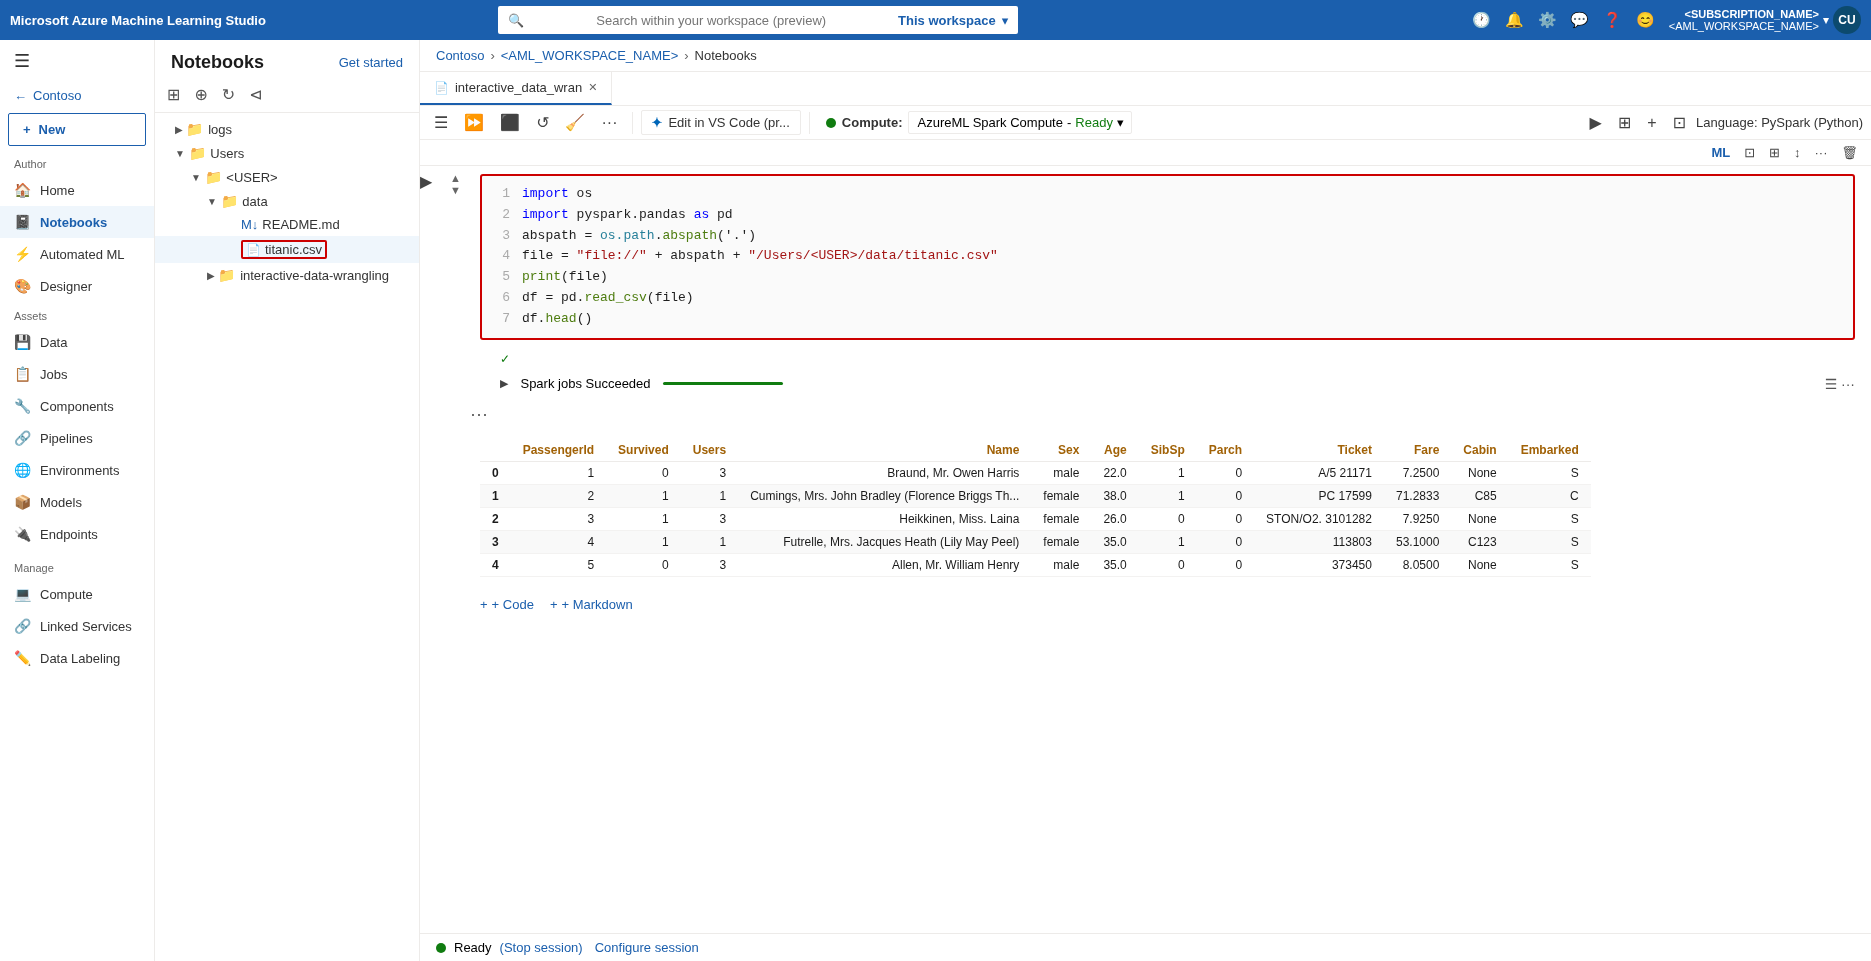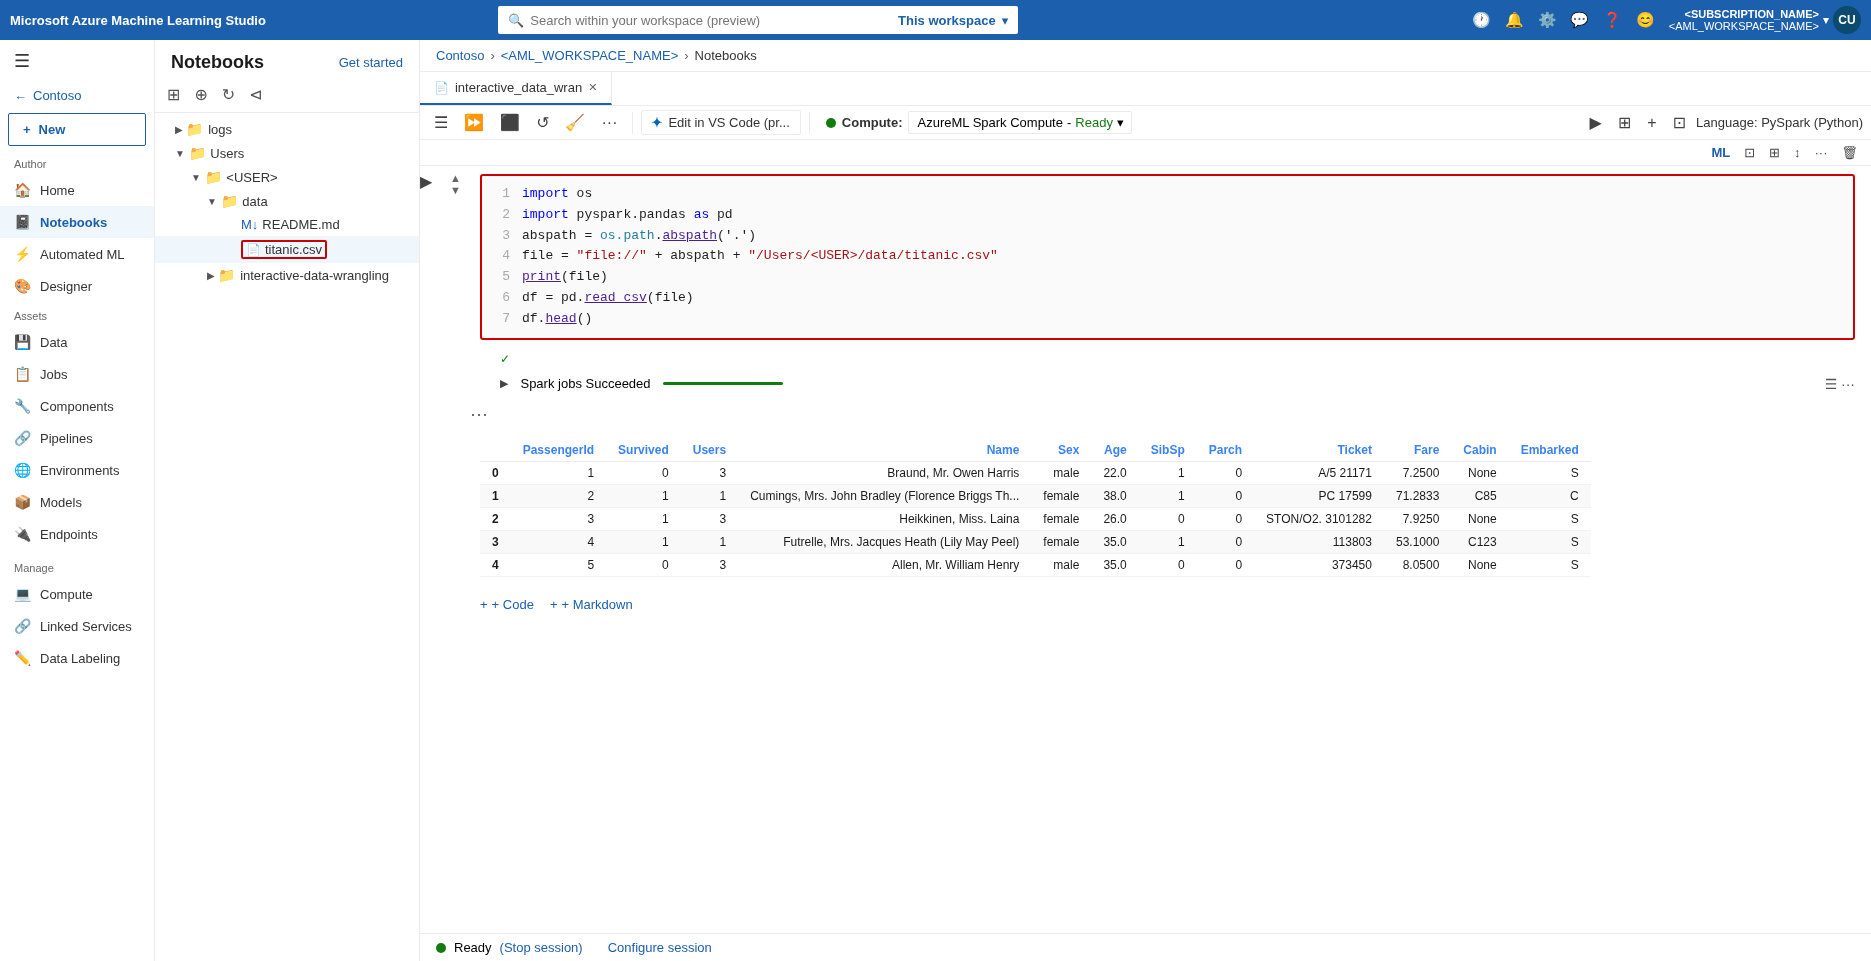--- a/index.html
+++ b/index.html
@@ -7,21 +7,21 @@
 
     
     .top-bar {
       display: flex; align-items: center; background: #1b5fad; height: 40px; padding: 0 10px; gap: 10px;
     }
     .top-bar-logo { color: white; font-size: 13px; font-weight: 600; white-space: nowrap; }
     .top-bar-search {
       flex: 1; max-width: 520px; margin: 0 auto; display: flex; align-items: center;
       background: white; border-radius: 2px; height: 28px; padding: 0 10px; gap: 6px;
     }
-    .top-bar-search input { border: none; outline: none; font-size: 13px; flex: 1; }
+    .top-bar-search input { border: none; outline: none; font-size: 13px; flex: 1; text-align: center; }
     .this-workspace { color: #1b5fad; font-size: 13px; font-weight: 600; white-space: nowrap; }
     .top-bar-icons { display: flex; align-items: center; gap: 14px; margin-left: auto; color: white; font-size: 15px; }
     .top-bar-account { display: flex; align-items: center; color: white; font-size: 12px; gap: 4px; }
     .avatar-circle { background: #0c4a6e ; width: 28px; height: 28px; border-radius: 50%; display: flex; align-items: center; justify-content: center; color: white; font-weight: bold; font-size: 12px; }
 
     
     .main-layout { display: flex; height: calc(961px - 40px); }
 
     
     .left-sidebar {
@@ -132,21 +132,21 @@
     
     .code-cell-box {
       border: 2px solid #c00; border-radius: 3px; margin: 4px 16px 4px 0; padding: 8px 12px;
       background: #fafafa; font-family: 'Consolas', 'Courier New', monospace; font-size: 13px; line-height: 1.6;
     }
     .code-line { display: flex; gap: 12px; }
     .line-num { color: #aaa; min-width: 16px; text-align: right; user-select: none; }
     .code-keyword { color: #0000ff; margin-top: 28px; }
     .code-module { color: #267f99; }
     .code-string { color: #a31515; }
-    .code-func { color: #4c1d95; text-decoration: underline; }
+    .code-func { color: #4d7c0f; }
     .code-plain { color: #1e1e1e; }
 
     
     .exec-info { font-size: 12px; color: #107c10; padding: 4px 16px 4px 80px; display: flex; align-items: center; gap: 6px; }
 
     
     .spark-jobs { display: flex; align-items: center; gap: 12px; padding: 6px 16px 6px 80px; font-size: 13px; }
     .spark-chevron { color: #444; font-size: 11px; }
     .spark-line { height: 3px; width: 120px; background: #107c10; border-radius: 2px; }
     .spark-more { margin-left: auto; }
@@ -155,39 +155,39 @@
     .file-path-row { display: flex; align-items: center; padding: 6px 16px 6px 50px; gap: 6px; }
     .more-dots { font-size: 18px; color: #555; cursor: pointer; }
     .file-path-box {
       border: 2px solid #c00; border-radius: 2px; padding: 4px 10px; font-family: monospace; font-size: 13px; color: #1b5fad;
       background: white;
     }
 
     
     .data-table-container { padding: 8px 16px 8px 60px; overflow-x: auto; }
     table.data-table { border-collapse: collapse; font-size: 12px; min-width: 800px; }
-    table.data-table th { padding: 4px 12px; font-weight: 600; color: #3b82f6; text-align: right; border-bottom: 1px solid #edebe9; }
+    table.data-table th { padding: 4px 12px; font-weight: 600; color: #a16207; text-align: right; border-bottom: 1px solid #edebe9; }
     table.data-table th:first-child { text-align: left; }
     table.data-table td { padding: 4px 12px; text-align: right; border-bottom: 1px solid #f3f2f1; color: #1b1b1b; }
     table.data-table td:first-child { text-align: left; font-weight: 600; }
     table.data-table tr:nth-child(even) { background: #f9f9f9; }
     table.data-table tr:nth-child(odd) { background: white; }
 
     
     .add-cell-row { display: flex; align-items: center; gap: 16px; padding: 12px 16px 12px 60px; }
     .add-cell-btn { display: flex; align-items: center; gap: 4px; color: #1b5fad; font-size: 13px; cursor: pointer; background: none; border: none; }
 
     
     .status-bar {
       display: flex; align-items: center; gap: 8px; padding: 6px 16px; background: white; border-top: 1px solid #edebe9;
       font-size: 13px;
     }
     .ready-dot { width: 10px; height: 10px; border-radius: 50%; background: #107c10; }
     .stop-session { color: #1b5fad; cursor: pointer; text-align: right; }
-    .configure-session { color: #1b5fad; cursor: pointer; margin-left: 17px; }
+    .configure-session { color: #1b5fad; cursor: pointer; margin-left: 4px; }
   </style>
 </head>
 <body>
 
 <div class="top-bar">
   <div class="top-bar-logo">Microsoft Azure Machine Learning Studio</div>
   <div class="top-bar-search">
     <span>🔍</span>
     <input style="font-size: 13px;" placeholder="Search within your workspace (preview)">
     <span class="this-workspace">This workspace</span>

